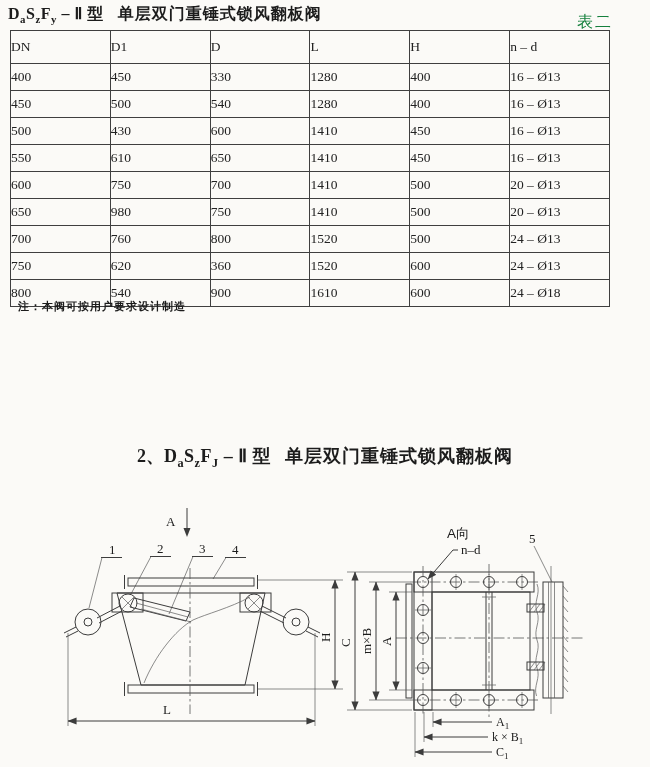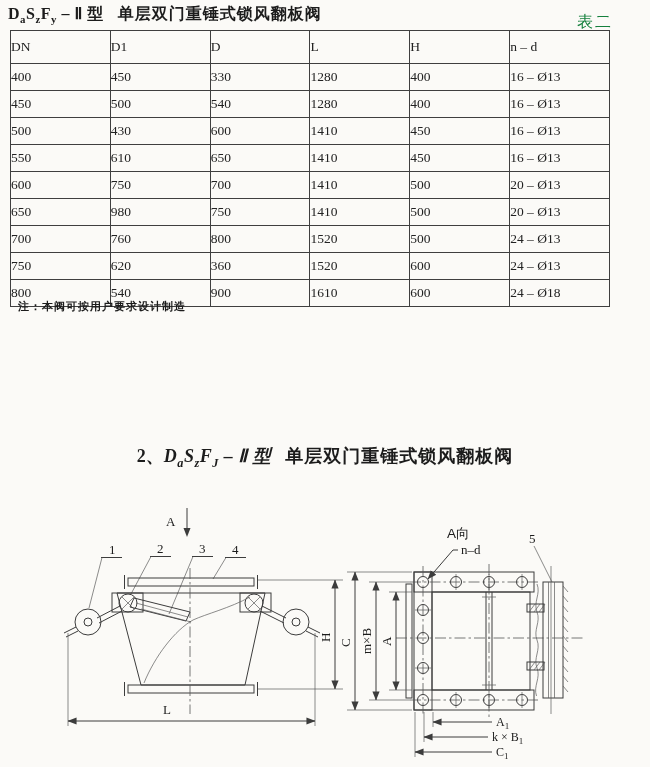--- a/index.html
+++ b/index.html
@@ -9,21 +9,21 @@
 
   
   .title1{position:absolute;left:8px;top:4px;font-weight:bold;font-size:16px;white-space:nowrap;}
   .title1 .code{font-family:"Liberation Serif",serif;letter-spacing:.5px;}
   .title1 .cn, .title2 .cn{font-family:"Liberation Sans",sans-serif;letter-spacing:1px;margin-left:14px;}
   sub{font-size:68%;}
   .table-tag{position:absolute;left:577px;top:12px;font-size:16px;color:#15803d;letter-spacing:2px;}
 
   .title2{position:absolute;left:0;top:444px;width:650px;text-align:center;
           font-weight:bold;font-size:18px;white-space:nowrap;}
-  .title2 .code{font-family:"Liberation Serif",serif;letter-spacing:.5px;font-style:italic;}
+  .title2 .code{font-family:"Liberation Serif",serif;letter-spacing:.5px;}
 
   
   table.spec{position:absolute;left:10px;top:30px;width:600px;border-collapse:collapse;
              table-layout:fixed;font-size:13.5px;color:#222;}
   table.spec th, table.spec td{border:1px solid #3f3f3f;text-align:left;font-weight:normal;
              padding:0;height:26px;}
   table.spec th{height:32px;}
 
   .note{position:absolute;left:18px;top:299px;font-family:"Liberation Sans",sans-serif;
         font-weight:bold;font-size:11px;letter-spacing:1px;text-align:center;}

